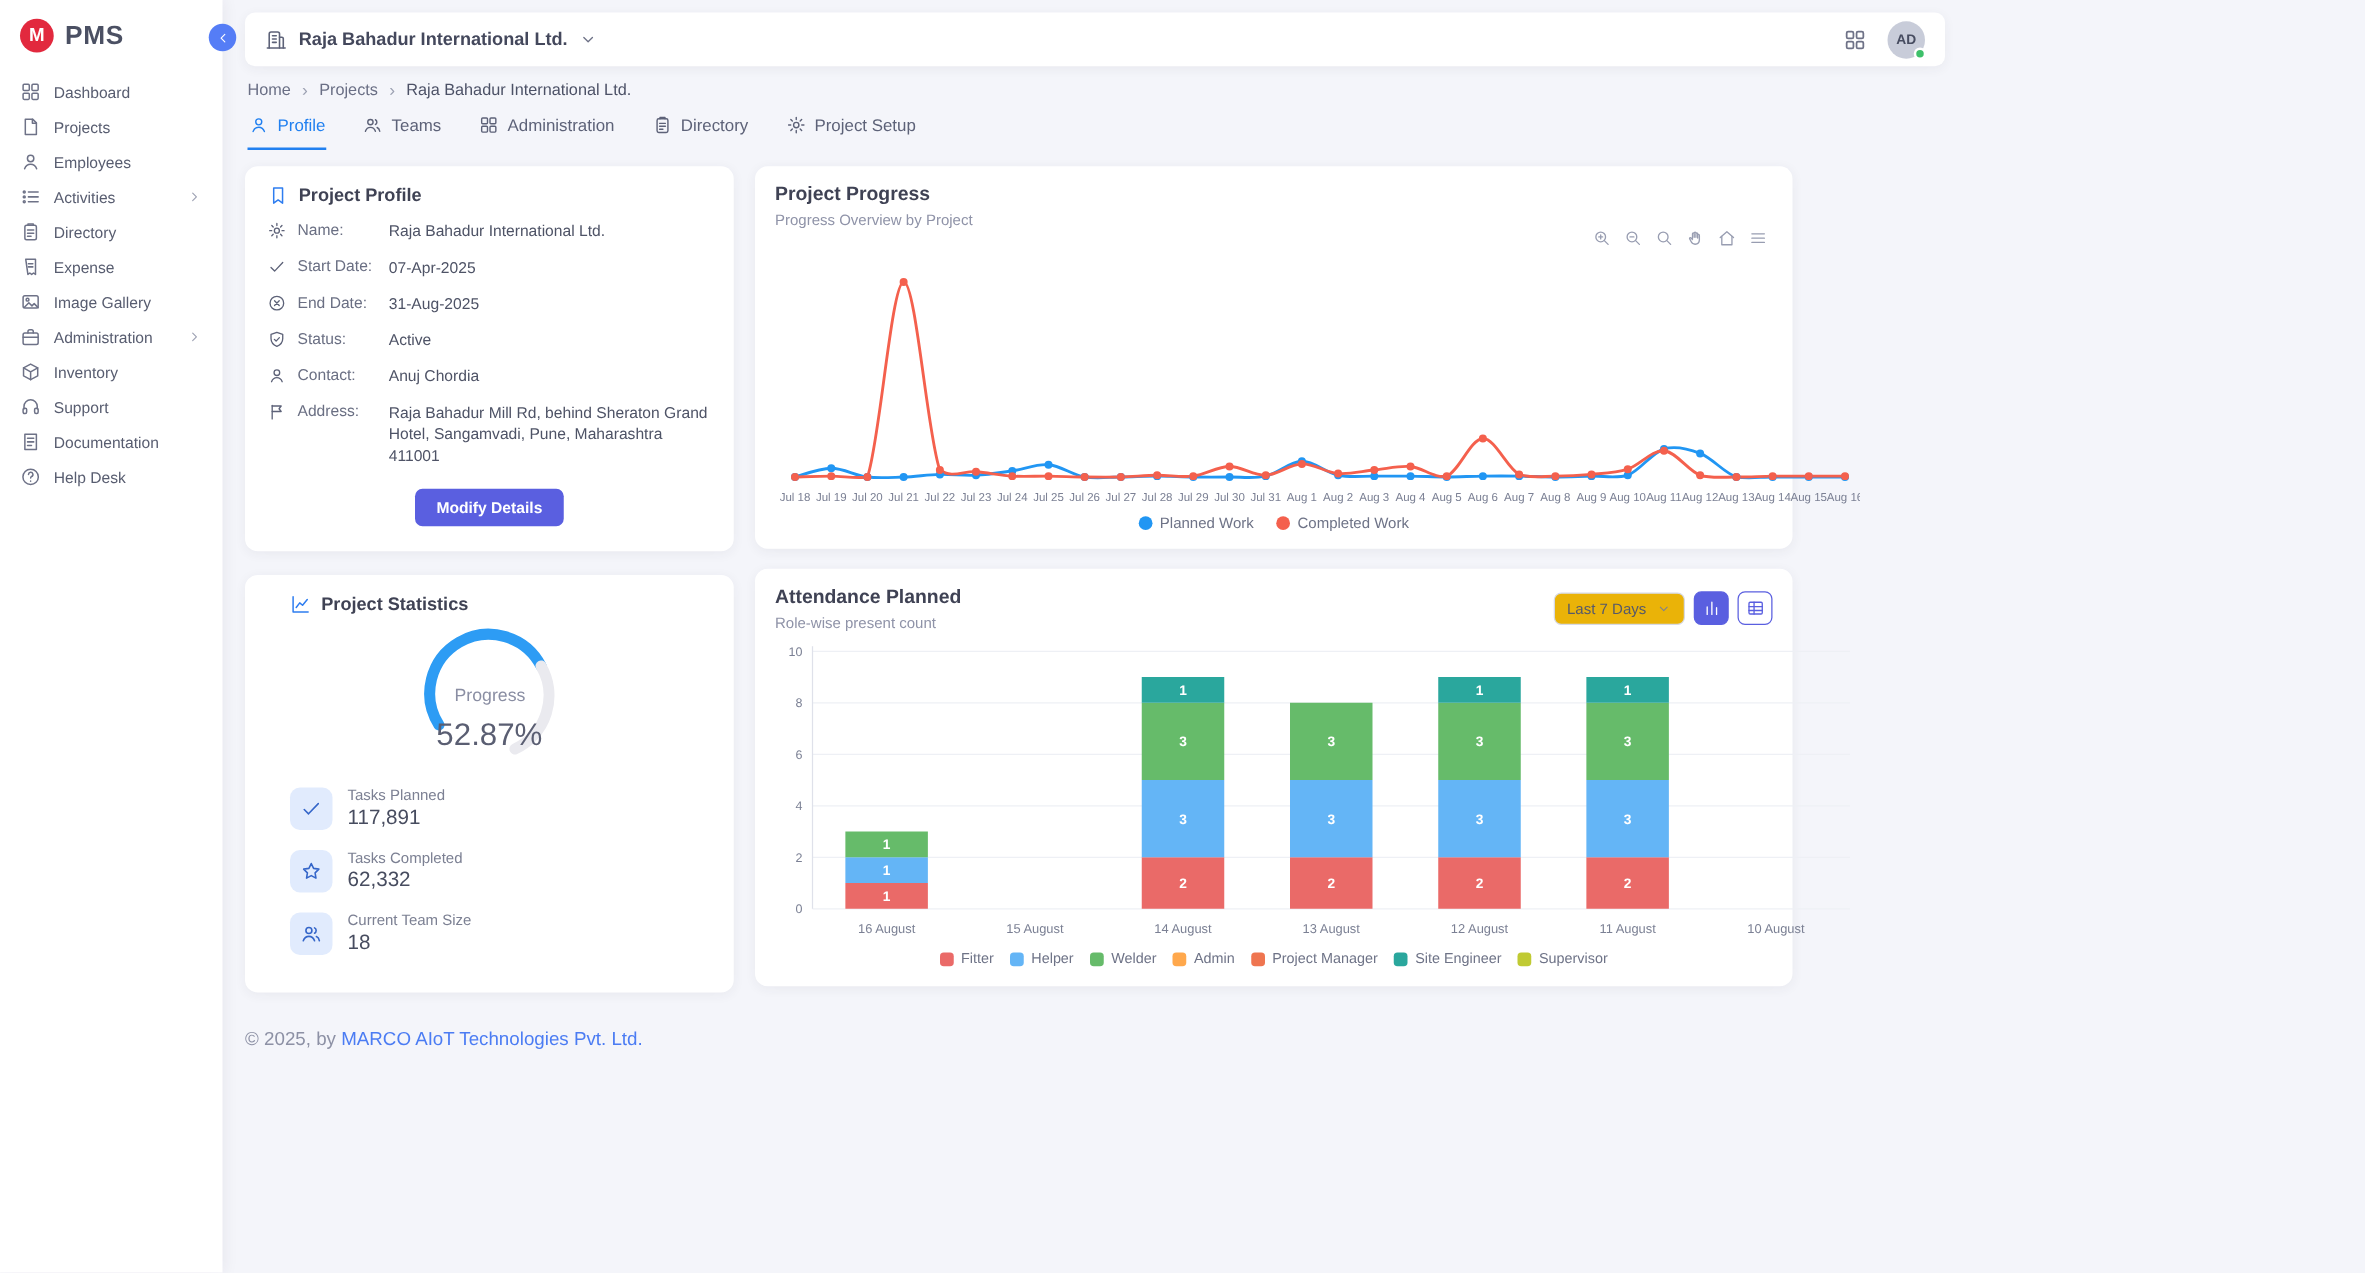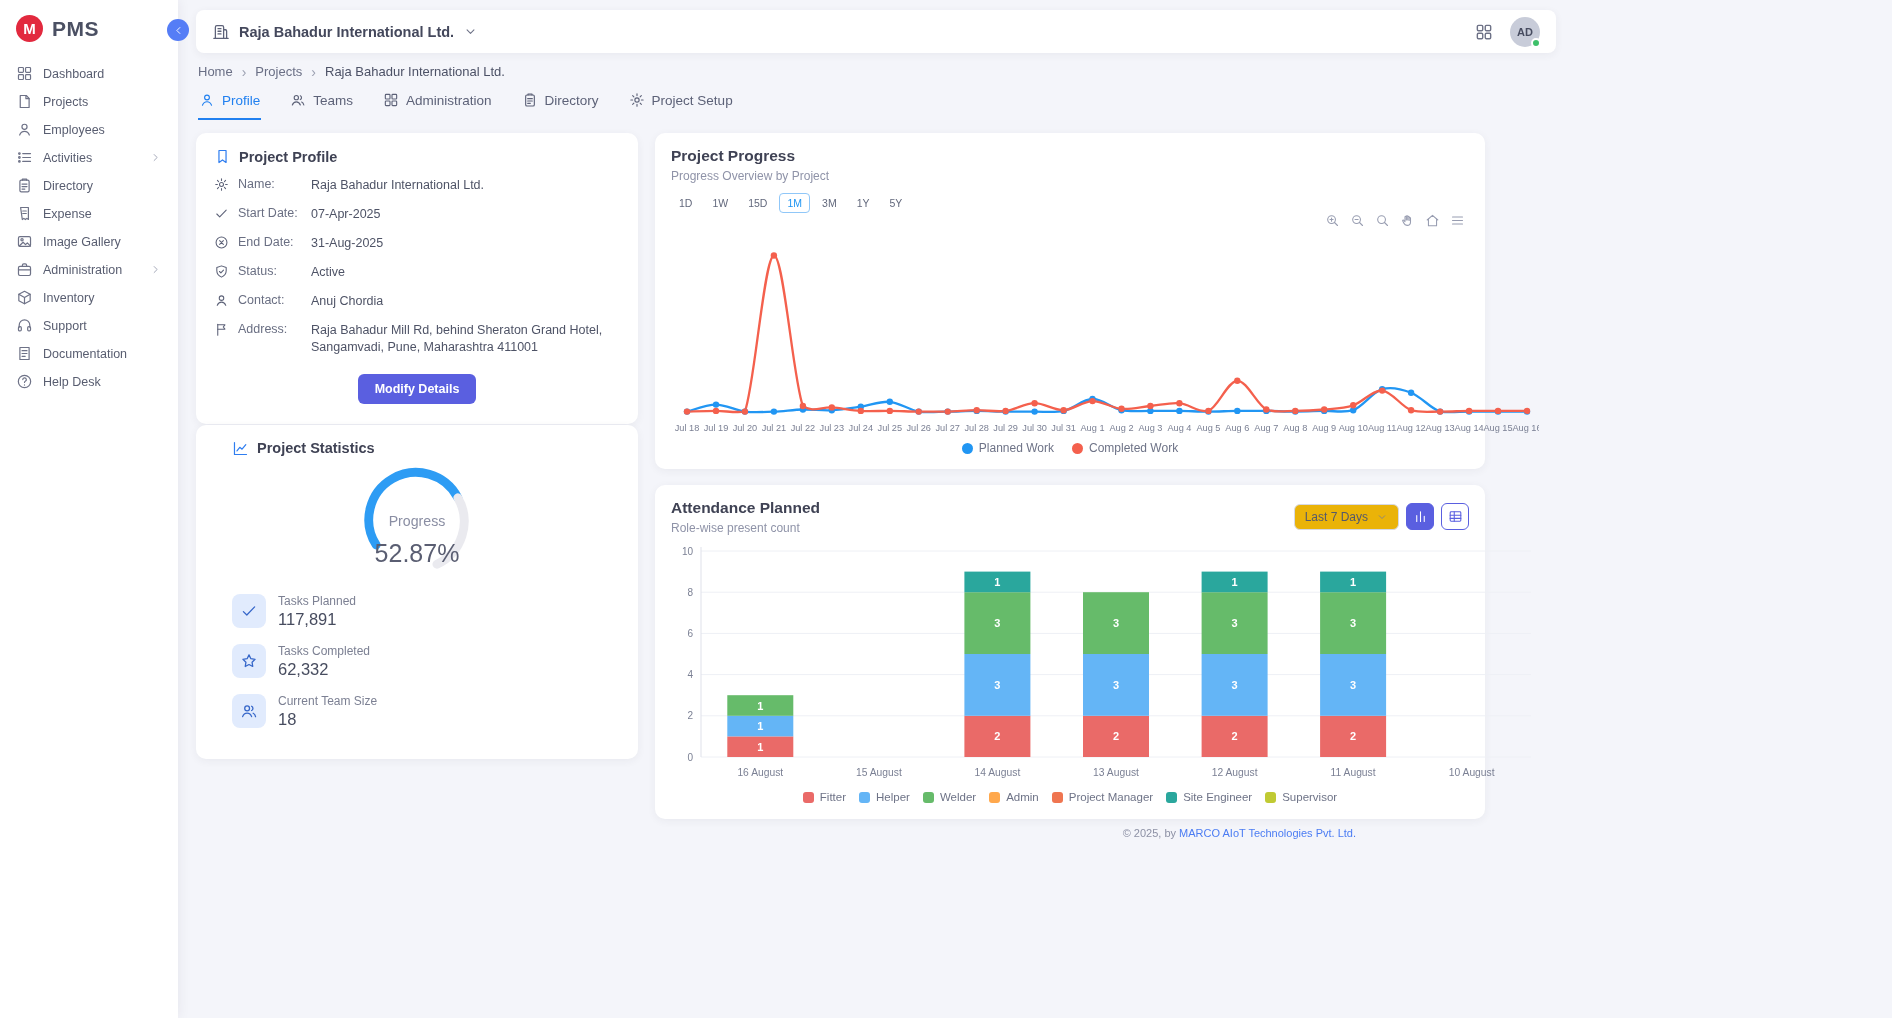--- a/index.html
+++ b/index.html
@@ -35,21 +35,21 @@
 .online-dot{position:absolute;right:-1px;bottom:-1px;width:10px;height:10px;border-radius:50%;background:#3ec06a;border:2px solid #fff}
 .breadcrumb{display:flex;align-items:center;gap:9px;margin:11px 2px 9px;font-size:13px;color:#6a6f85}
 .breadcrumb .sep{color:#9ca1b2;font-size:14px;line-height:1}
 .breadcrumb .current{color:#4c5166}
 .breadcrumb .link{cursor:pointer}
 .tabs{display:flex;gap:28px;margin:2px 2px 0}
 .tab{display:flex;align-items:center;gap:7px;font-size:13.5px;color:#5d6278;padding:4px 1px 10px;cursor:pointer;border-bottom:2px solid transparent}
 .tab .icon{width:16px;height:16px}
 .tab.active{color:#2180f0;border-bottom-color:#2180f0}
 .layout{display:flex;gap:17px;margin-top:13px;align-items:flex-start}
-.col-left{width:442px;display:flex;flex-direction:column;gap:1px}
+.col-left{width:391px;display:flex;flex-direction:column;gap:19px}
 .col-right{width:830px;display:flex;flex-direction:column;gap:16px}
 
 
 .profile-card{padding:15px 18px 18px;min-height:252px}
 .card-title-row{display:flex;align-items:center;gap:8px;font-size:14.5px;font-weight:700;color:#3f4254}
 .card-title-row .icon{width:17px;height:17px;color:#2e7df0}
 .field-row{display:flex;align-items:flex-start;gap:9px;margin-top:11.5px;font-size:12.5px}
 .field-row .icon{width:15px;height:15px;color:#5d6278}
 .field-label{width:64px;flex:none;color:#6a6f83}
 .field-value{flex:1;color:#4e5366;line-height:1.4}
@@ -87,21 +87,21 @@
 .attendance-card{padding:14px 16px 12px}
 .att-head{display:flex;justify-content:space-between;align-items:flex-start}
 .att-controls{display:flex;align-items:center;gap:7px;margin-top:4px}
 .select-box{display:flex;align-items:center;gap:8px;border:1px solid #d6d9e4;border-radius:6px;background:#eab308;padding:5px 10px;font-size:12px;color:#55596b;cursor:pointer}
 .select-box .icon{width:12px;height:12px;color:#7c8093}
 .tgl{width:28px;height:27px;border-radius:6px;border:1px solid #5a5fe0;background:#fff;color:#5a5fe0;display:flex;align-items:center;justify-content:center;cursor:pointer}
 .tgl .icon{width:15px;height:15px}
 .tgl.active{background:#5a5fe0;color:#fff}
 #bar-chart{margin-top:4px}
 
-.footer{margin:8px 0 0;padding-right:200px;text-align:right;font-size:11px;color:#8d91a5}
+.footer{margin:29px 0 0;padding-right:200px;font-size:15px;color:#8d91a5}
 .footer-link{color:#4b7cf3;text-decoration:none;cursor:pointer}
 </style>
 </head>
 <body>
 
 <aside class="sidebar">
   <div class="logo-row">
     <div class="logo-mark">M</div>
     <div class="logo-text">PMS</div>
   </div>
@@ -476,29 +476,20 @@
             </div>
           </div>
         </section>
 
       </div>
       <div class="col-right">
 
         <section class="card progress-card">
           <div class="chart-title">Project Progress</div>
           <div class="chart-subtitle">Progress Overview by Project</div>
-          <div class="range-row">
-            <button class="range-btn">1D</button>
-            <button class="range-btn">1W</button>
-            <button class="range-btn">15D</button>
-            <button class="range-btn active">1M</button>
-            <button class="range-btn">3M</button>
-            <button class="range-btn">1Y</button>
-            <button class="range-btn">5Y</button>
-          </div>
           <div class="apex-toolbar">
             <span class="icon">
                 <svg viewBox="0 0 24 24" fill="none" stroke="currentColor" stroke-width="1.7" stroke-linecap="round" stroke-linejoin="round">
                   <circle cx="10.5" cy="10.5" r="6.2"></circle>
                   <path d="M15.2 15.2L20 20"></path>
                   <path d="M10.5 8v5M8 10.5h5"></path>
                 </svg>
               </span>
             <span class="icon">
                 <svg viewBox="0 0 24 24" fill="none" stroke="currentColor" stroke-width="1.7" stroke-linecap="round" stroke-linejoin="round">

